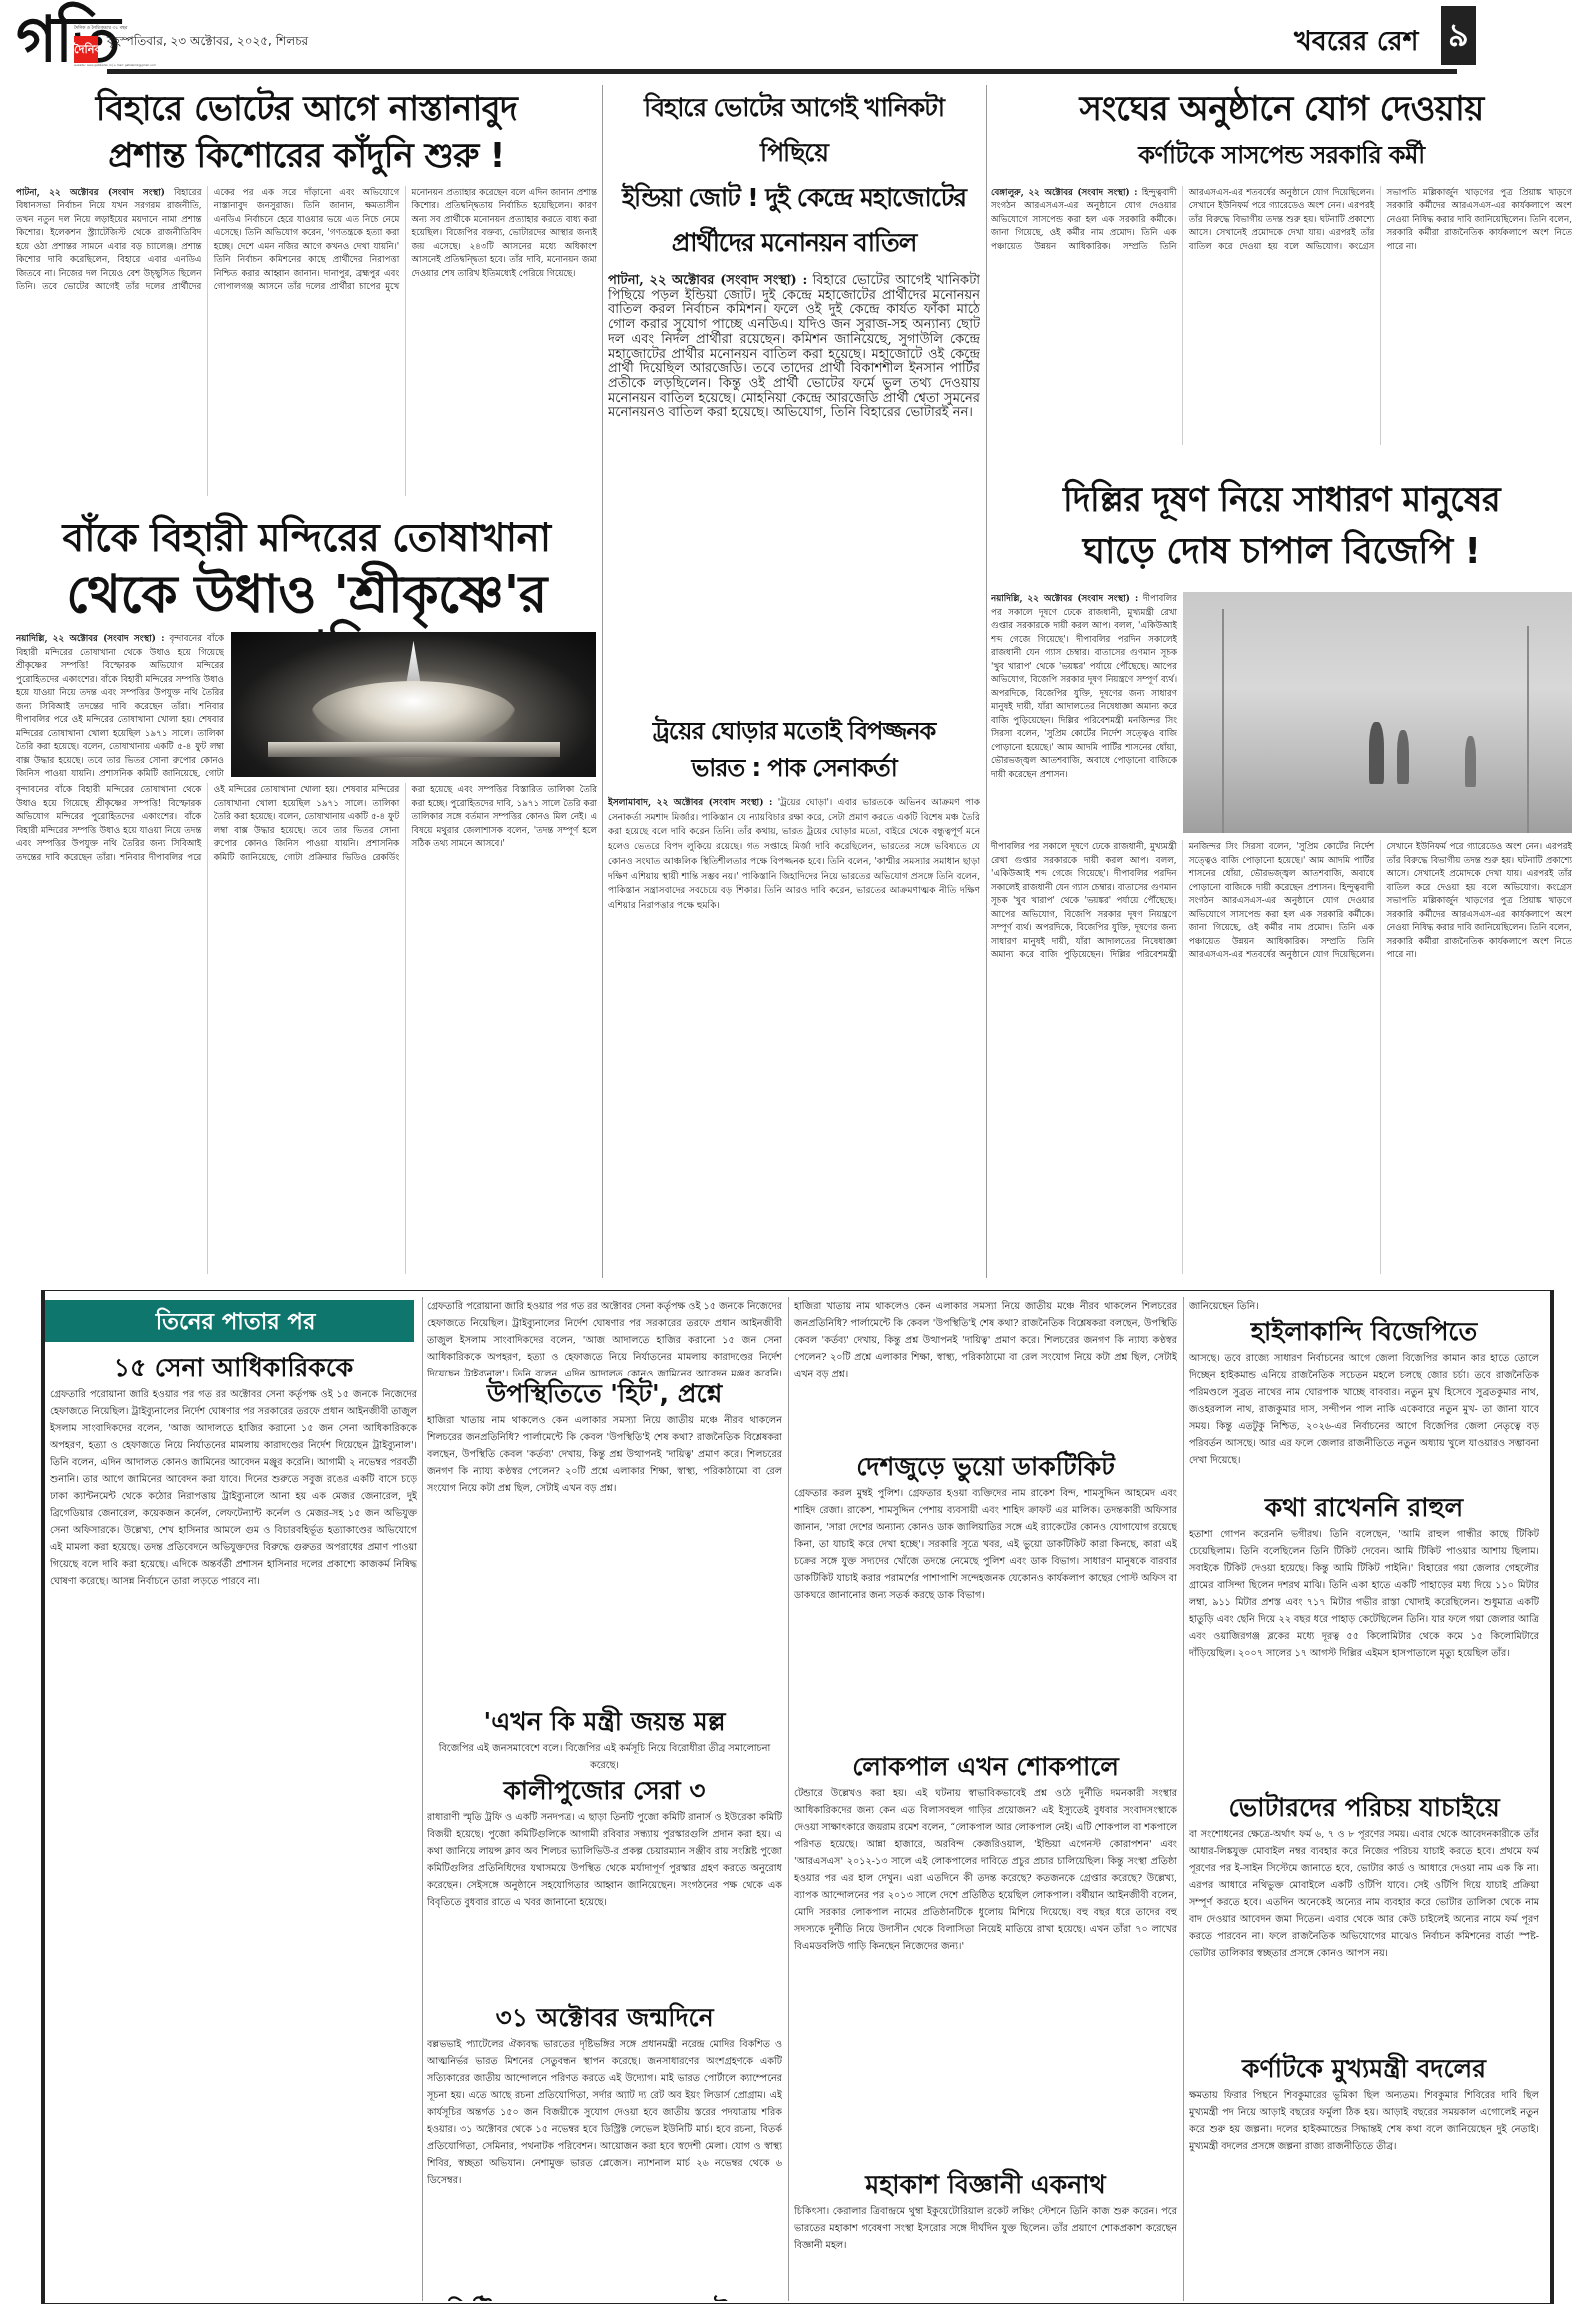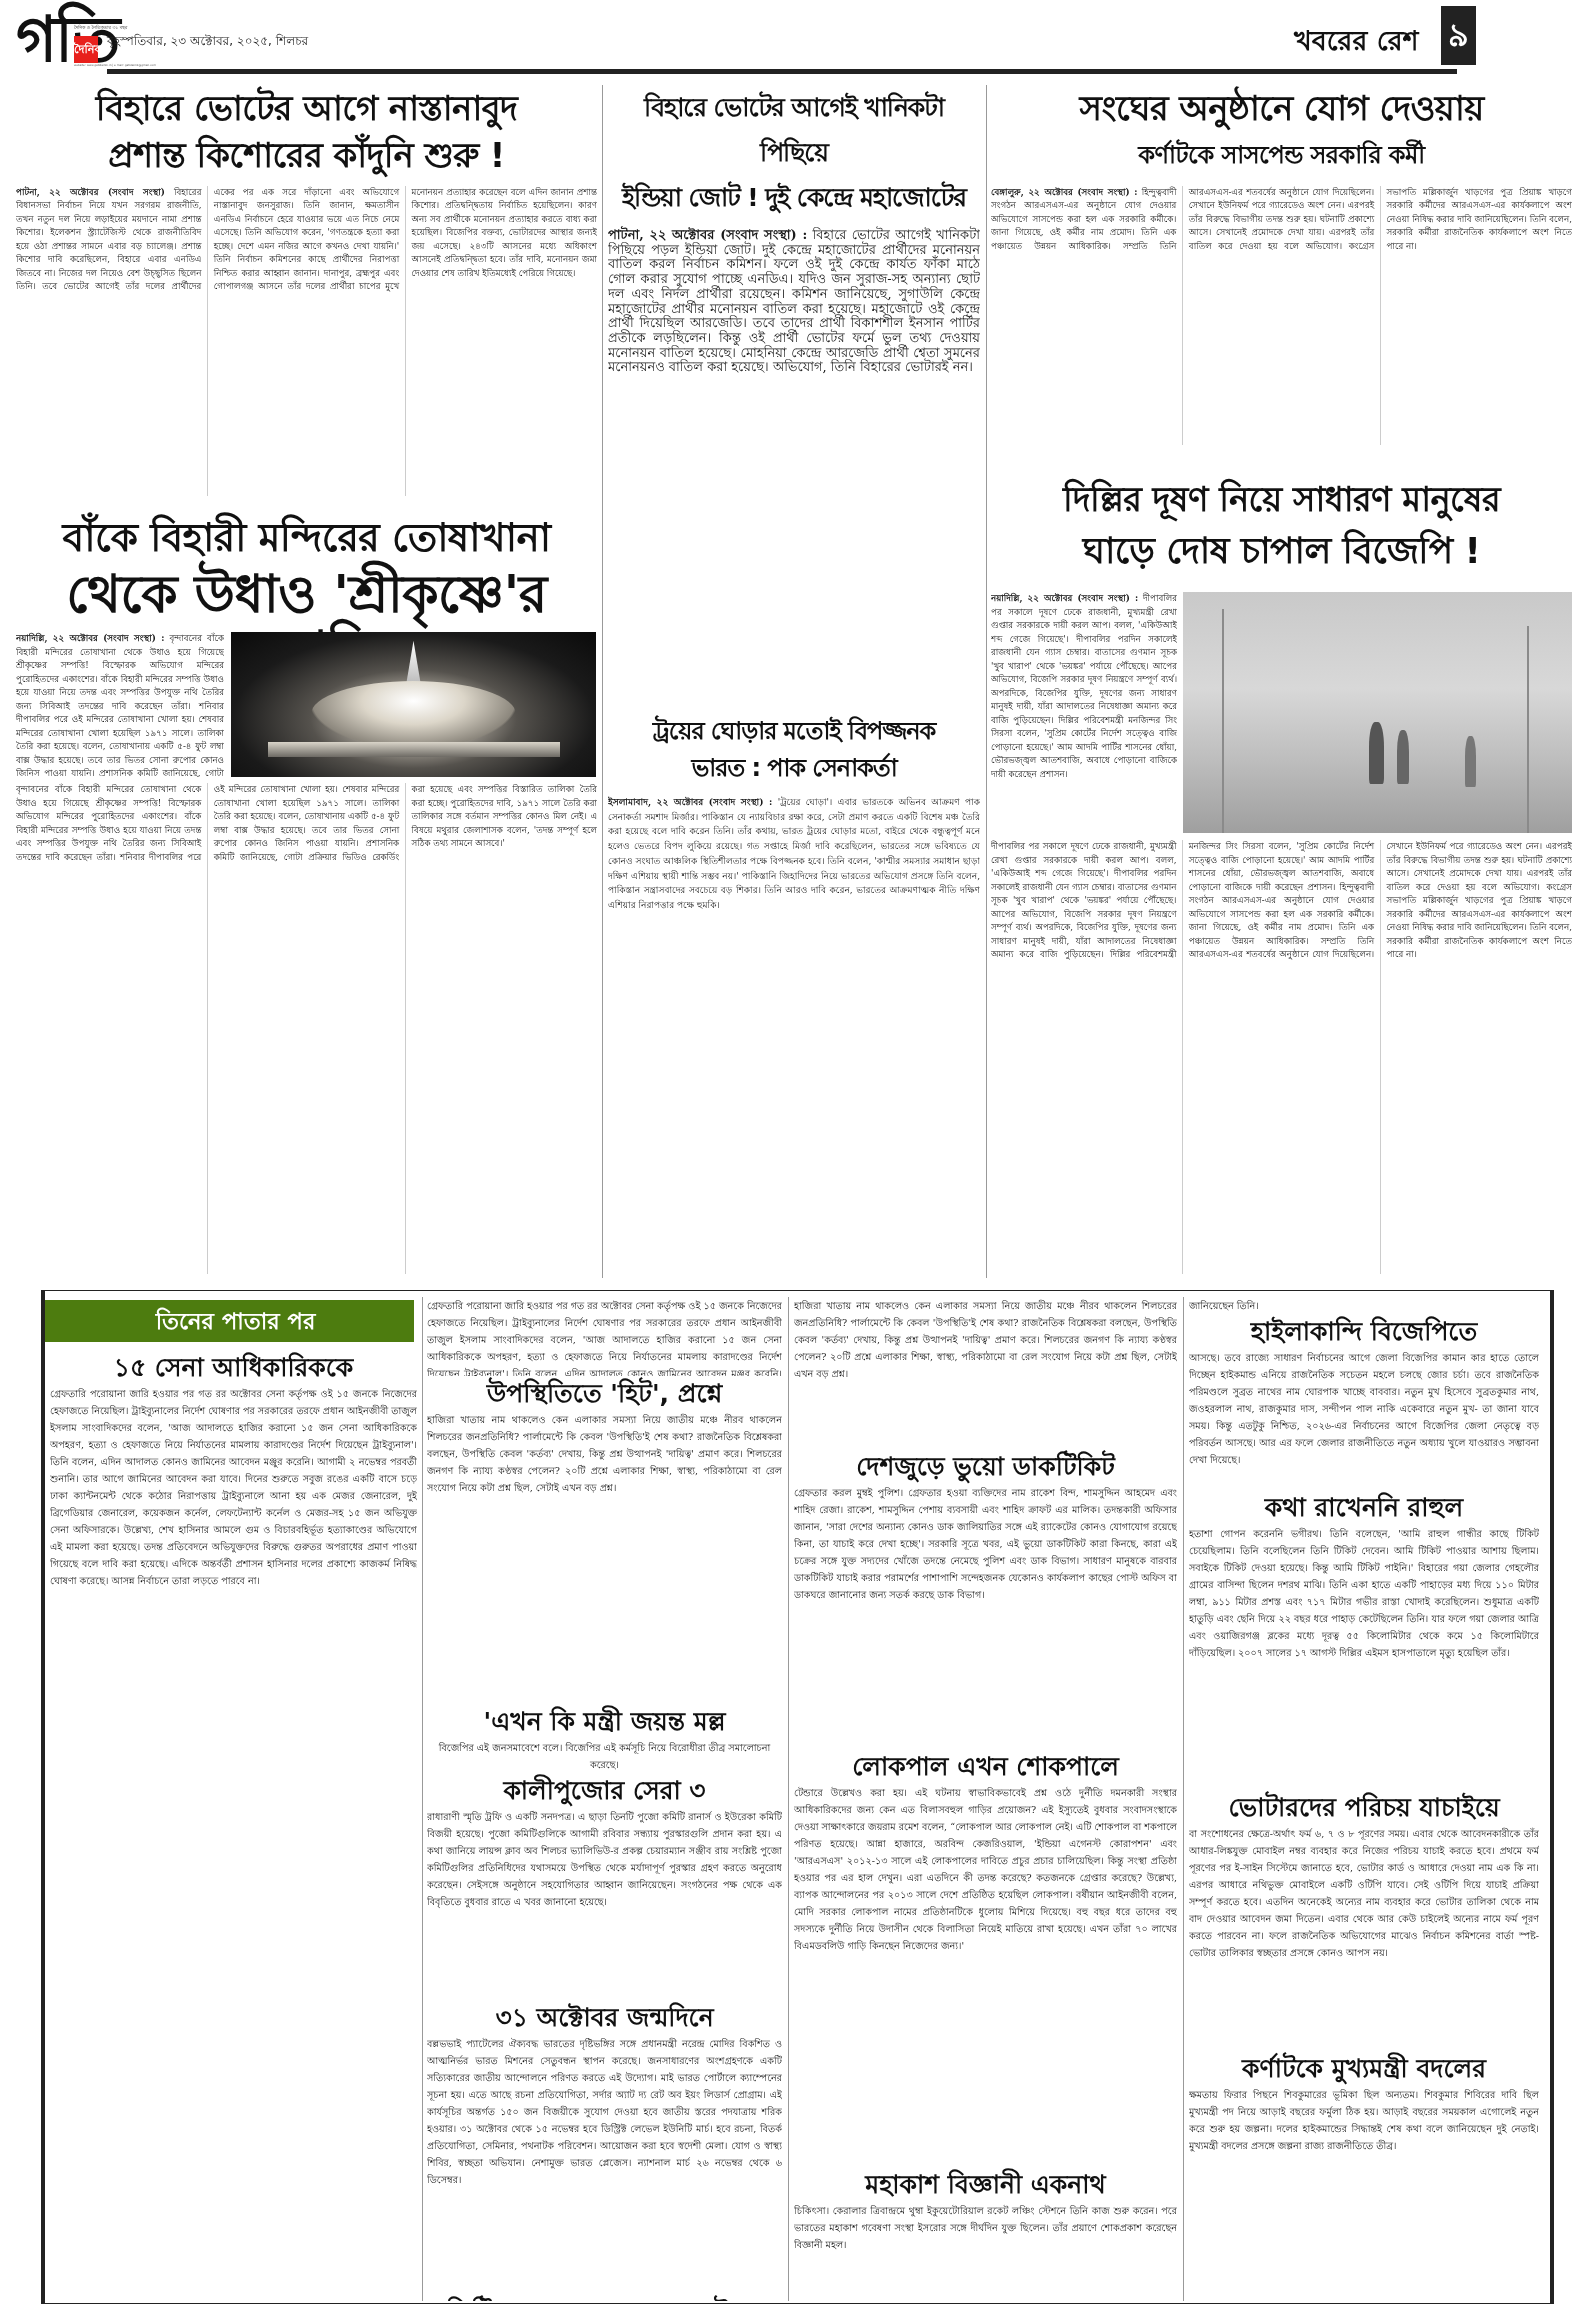--- a/index.html
+++ b/index.html
@@ -31,21 +31,21 @@
   .photo-temple { background: radial-gradient(ellipse at 50% 60%, #e8e4dc 0%, #b9b3a8 18%, #55524d 40%, #1a1a1a 70%, #0a0a0a 100%); }
   .photo-temple .spire { position: absolute; left: 48%; top: 6%; width: 4%; height: 30%; background: linear-gradient(#fff, #bbb); clip-path: polygon(50% 0, 100% 100%, 0 100%); }
   .photo-temple .dome { position: absolute; left: 22%; top: 34%; width: 56%; height: 46%; background: radial-gradient(ellipse at 50% 30%, #ffffff 0%, #dcd6c9 35%, #8c877d 70%, transparent 72%); border-radius: 50% 50% 0 0; }
   .photo-temple .base { position: absolute; left: 10%; top: 76%; width: 80%; height: 10%; background: linear-gradient(#d9d4c9, #6d6a64); }
   .photo-smog { background: linear-gradient(180deg, #c9c9c9 0%, #d8d8d8 40%, #bdbdbd 70%, #9f9f9f 100%); }
   .photo-smog .person { position: absolute; background: #555; border-radius: 40% 40% 10% 10%; }
   .photo-smog .pole { position: absolute; background: #8a8a8a; width: 1.7px; }
 
   
   .cont-frame { position: absolute; left: 41px; top: 1290px; width: 1513px; height: 1014px; border-left: 4px solid #222; border-right: 4px solid #222; border-top: 1.1px solid #222; border-bottom: 1.1px solid #222; }
-  .cont-banner { position: absolute; left: 45px; top: 1300px; width: 369px; height: 42px; background: #4d7c0f; color: #fff; font-family: "DejaVu Sans", sans-serif; font-weight: bold; font-size: 22.6px; line-height: 42px; text-align: center; padding-left: 12px; }
+  .cont-banner { position: absolute; left: 45px; top: 1300px; width: 369px; height: 42px; background: #0f766e; color: #fff; font-family: "DejaVu Sans", sans-serif; font-weight: bold; font-size: 22.6px; line-height: 42px; text-align: center; padding-left: 12px; }
   .sub-head { font-family: "DejaVu Sans", sans-serif; font-weight: bold; text-align: center; color: #111; font-size: 25px; line-height: 35px; }
   .cont-text { font-family: "DejaVu Serif", serif; font-size: 9.6px; line-height: 17px; text-align: justify; color: #1a1a1a; }
 </style>
 </head>
 <body>
 
 <div class="masthead">
   <div class="logo-gati">গতি</div>
   <div class="logo-tagline">দৈনিক ও নৈতিকতার ৩১ বছর</div>
   <div class="logo-dainik">দৈনিক</div>
@@ -80,20 +80,21 @@
 </div>
 <div class="block body-text cols-3" style="left:16px; top:783px; width:581px; height:491px;">
   <span>বৃন্দাবনের বাঁকে বিহারী মন্দিরের তোষাখানা থেকে উধাও হয়ে গিয়েছে শ্রীকৃষ্ণের সম্পত্তি! বিস্ফোরক অভিযোগ মন্দিরের পুরোহিতদের একাংশের। বাঁকে বিহারী মন্দিরের সম্পত্তি উধাও হয়ে যাওয়া নিয়ে তদন্ত এবং সম্পত্তির উপযুক্ত নথি তৈরির জন্য সিবিআই তদন্তের দাবি করেছেন তাঁরা। শনিবার দীপাবলির পরে ওই মন্দিরের তোষাখানা খোলা হয়। শেষবার মন্দিরের তোষাখানা খোলা হয়েছিল ১৯৭১ সালে। তালিকা তৈরি করা হয়েছে। বলেন, তোষাখানায় একটি ৫-৪ ফুট লম্বা বাক্স উদ্ধার হয়েছে। তবে তার ভিতর সোনা রুপোর কোনও জিনিস পাওয়া যায়নি। প্রশাসনিক কমিটি জানিয়েছে, গোটা প্রক্রিয়ার ভিডিও রেকর্ডিং করা হয়েছে এবং সম্পত্তির বিস্তারিত তালিকা তৈরি করা হচ্ছে। পুরোহিতদের দাবি, ১৯৭১ সালে তৈরি করা তালিকার সঙ্গে বর্তমান সম্পত্তির কোনও মিল নেই। এ বিষয়ে মথুরার জেলাশাসক বলেন, 'তদন্ত সম্পূর্ণ হলে সঠিক তথ্য সামনে আসবে।'</span>
 </div>
 
 <div class="vrule" style="left:602px; top:85px; height:1193px; width:0.6px; background:#999;"></div>
 
 <div class="block" style="left:608px; top:85px; width:372px; height:612px;">
   <div class="headline" style="font-size:25px; line-height:45px; letter-spacing:-1.1px;">বিহারে ভোটের আগেই খানিকটা পিছিয়ে</div>
   <div class="headline" style="font-size:25px; line-height:45px; letter-spacing:-1.1px;">ইন্ডিয়া জোট ! দুই কেন্দ্রে মহাজোটের</div>
+  <div class="headline" style="font-size:25px; line-height:45px; letter-spacing:-1.1px;">প্রার্থীদের মনোনয়ন বাতিল</div>
   <div class="body-text" style="margin-top:8px; font-size:13px; line-height:14.7px;">
     <span class="dl">পাটনা, ২২ অক্টোবর (সংবাদ সংস্থা) :</span>
     <span>বিহারে ভোটের আগেই খানিকটা পিছিয়ে পড়ল ইন্ডিয়া জোট। দুই কেন্দ্রে মহাজোটের প্রার্থীদের মনোনয়ন বাতিল করল নির্বাচন কমিশন। ফলে ওই দুই কেন্দ্রে কার্যত ফাঁকা মাঠে গোল করার সুযোগ পাচ্ছে এনডিএ। যদিও জন সুরাজ-সহ অন্যান্য ছোট দল এবং নির্দল প্রার্থীরা রয়েছেন। কমিশন জানিয়েছে, সুগাউলি কেন্দ্রে মহাজোটের প্রার্থীর মনোনয়ন বাতিল করা হয়েছে। মহাজোটে ওই কেন্দ্রে প্রার্থী দিয়েছিল আরজেডি। তবে তাদের প্রার্থী বিকাশশীল ইনসান পার্টির প্রতীকে লড়ছিলেন। কিন্তু ওই প্রার্থী ভোটের ফর্মে ভুল তথ্য দেওয়ায় মনোনয়ন বাতিল হয়েছে। মোহনিয়া কেন্দ্রে আরজেডি প্রার্থী শ্বেতা সুমনের মনোনয়নও বাতিল করা হয়েছে। অভিযোগ, তিনি বিহারের ভোটারই নন।</span>
   </div>
 </div>
 
 <div class="block" style="left:608px; top:713px; width:372px; height:564px;">
   <div class="headline" style="font-size:24px; line-height:37px; letter-spacing:-1.1px;">ট্রয়ের ঘোড়ার মতোই বিপজ্জনক</div>
   <div class="headline" style="font-size:24px; line-height:37px; letter-spacing:-1.1px;">ভারত : পাক সেনাকর্তা</div>
   <div class="body-text" style="margin-top:8px; font-size:9px; line-height:14.7px;">

